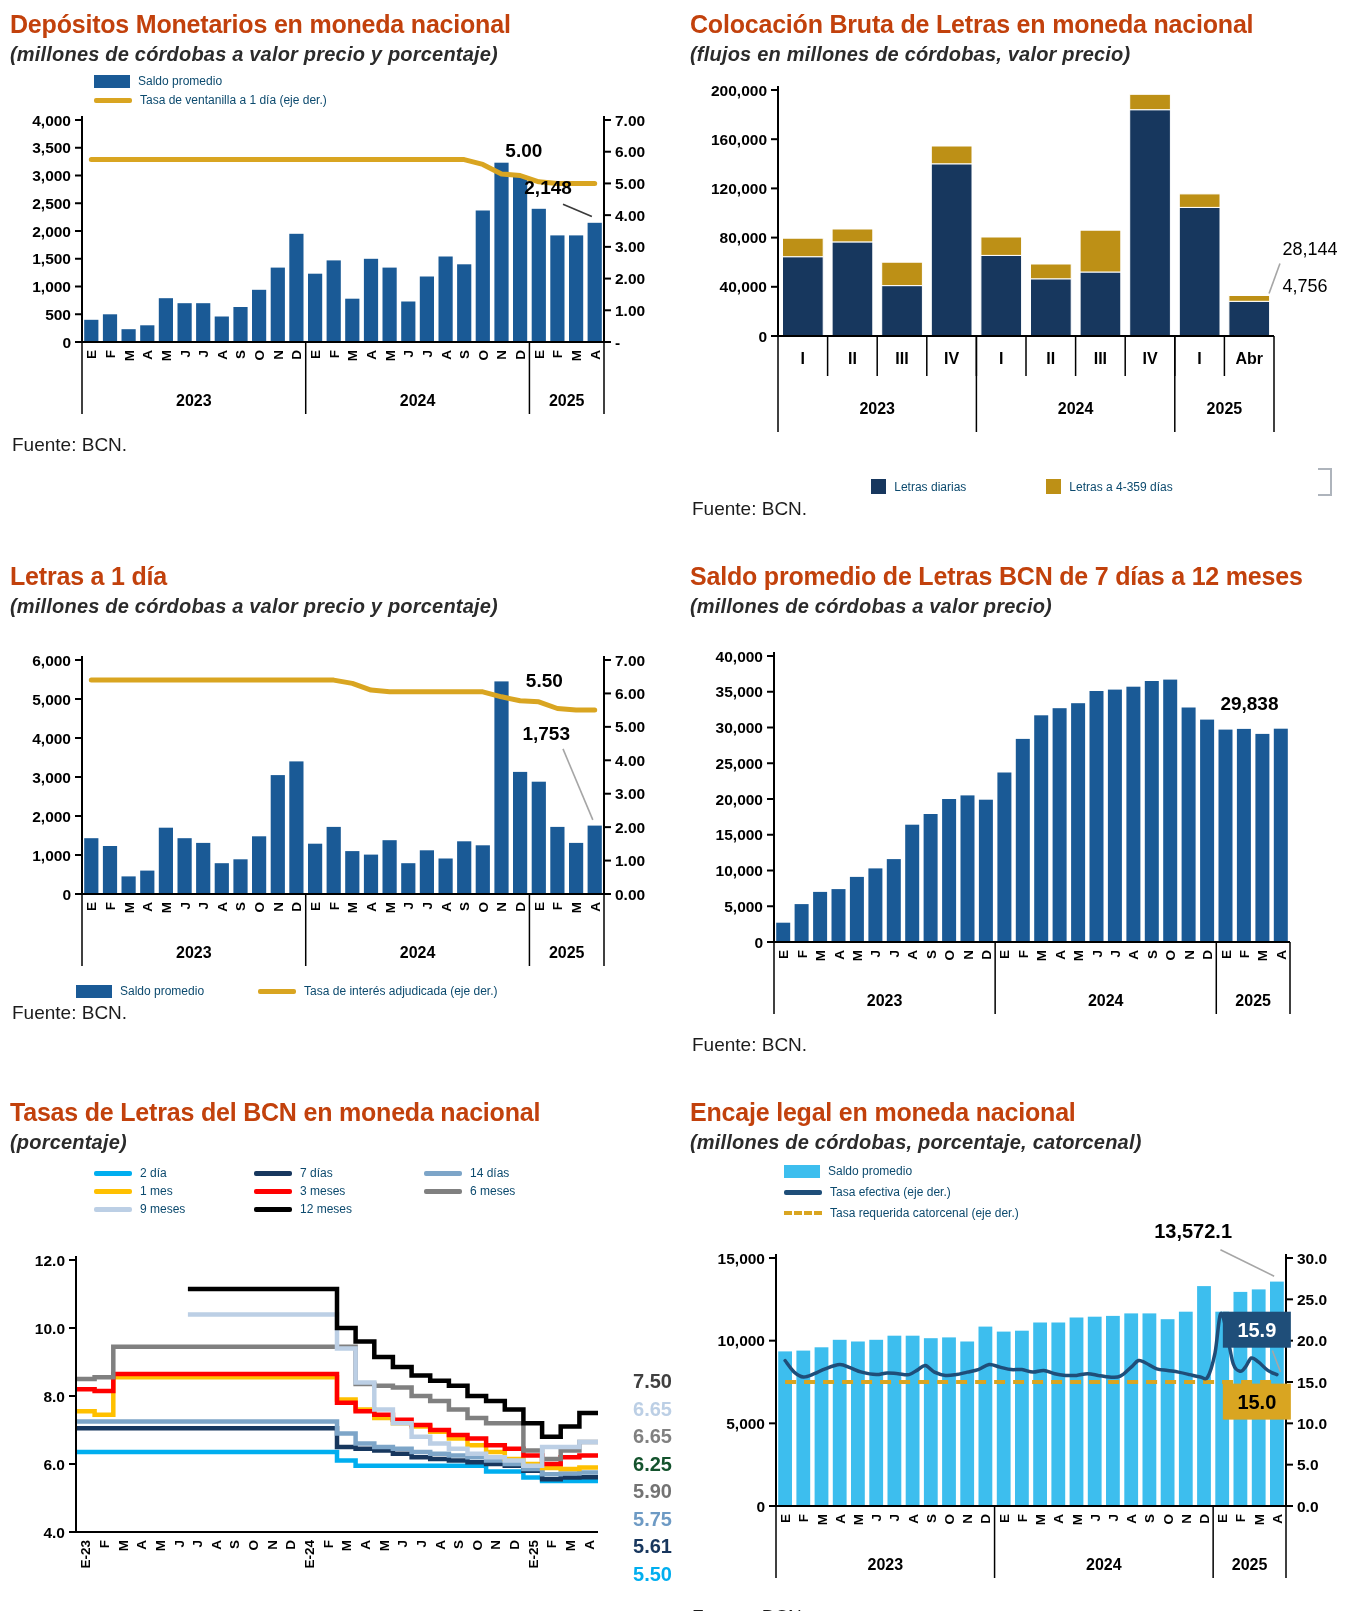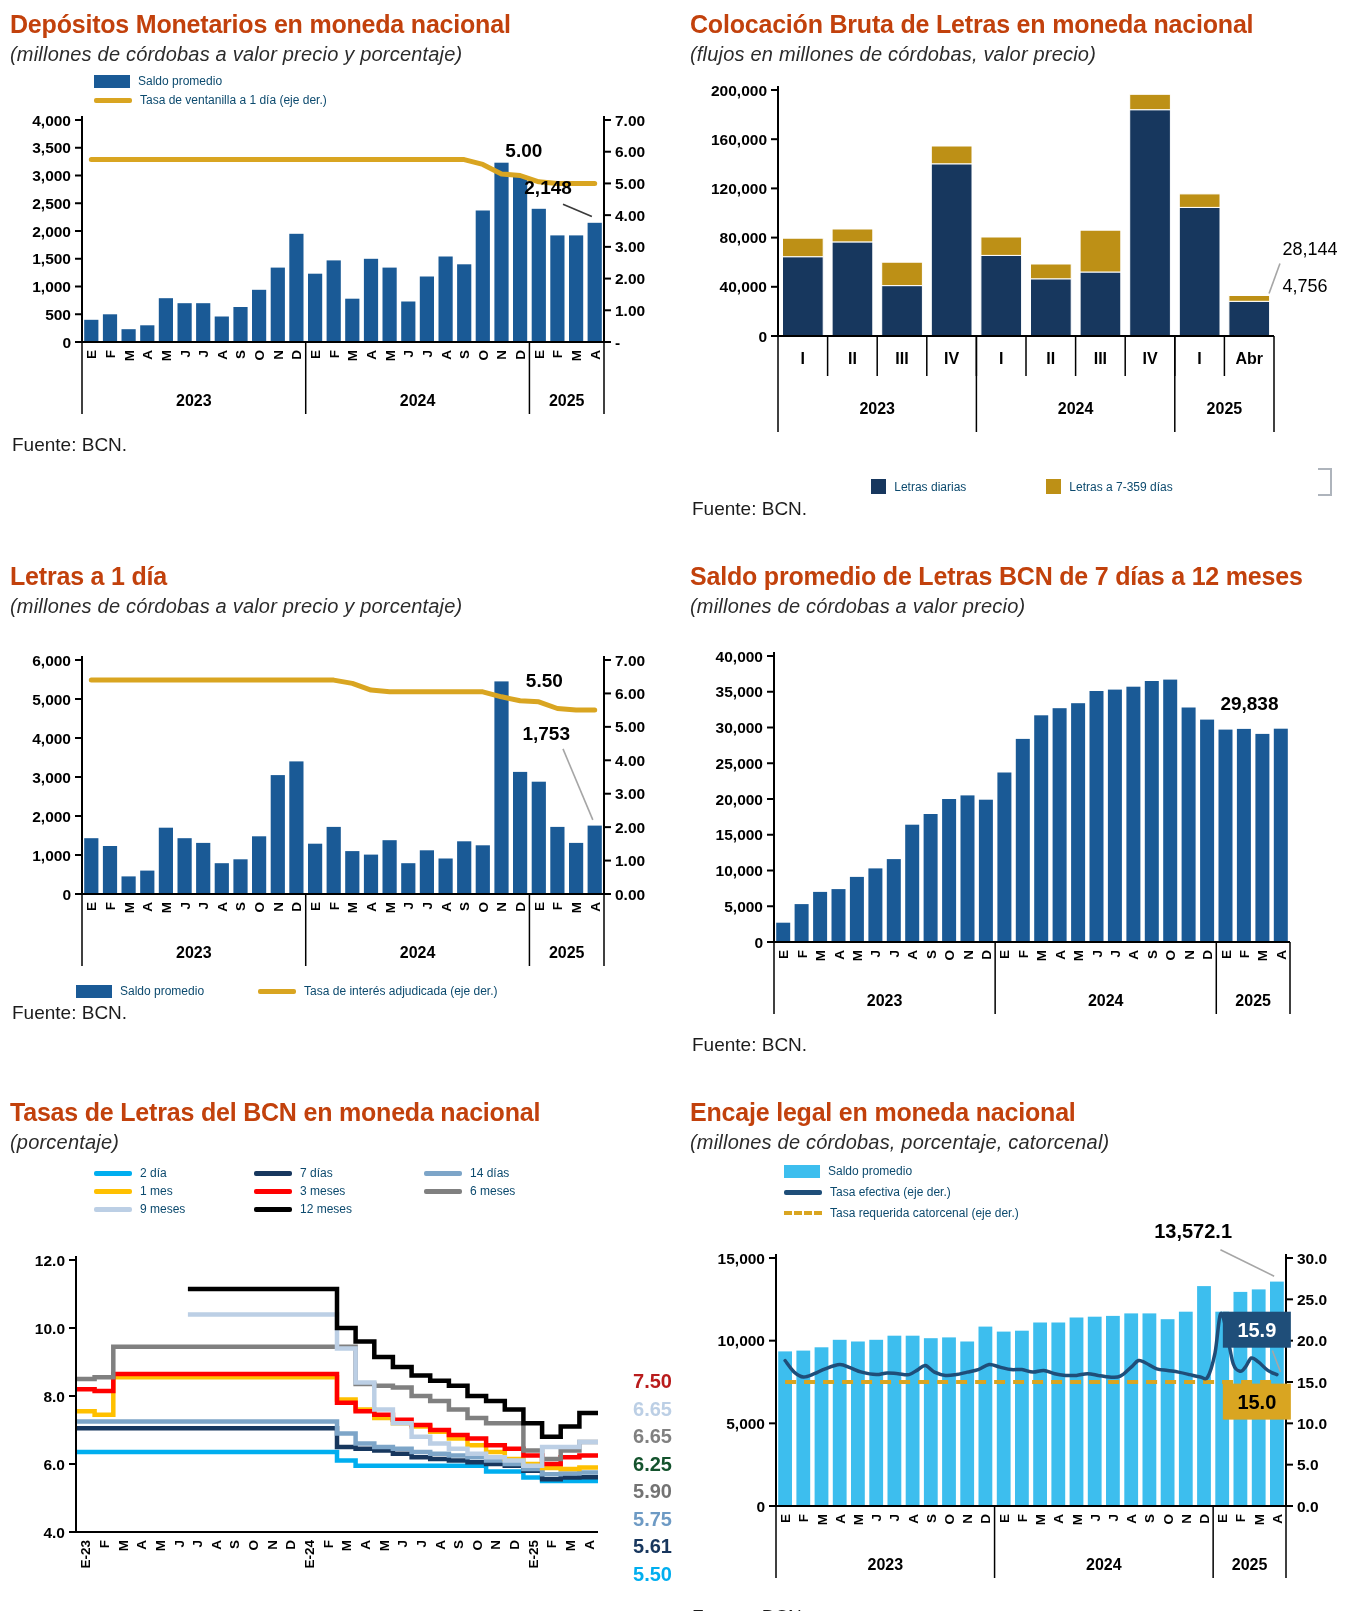--- a/index.html
+++ b/index.html
@@ -1,20 +1,20 @@
 <!DOCTYPE html>
 <html><head>
 <meta charset="utf-8">
 <style>
   html,body{margin:0;padding:0;background:#fff;}
   body{width:1366px;height:1611px;font-family:"Liberation Sans",sans-serif;color:#000;position:relative;overflow:hidden;}
   .grid{display:grid;grid-template-columns:664px 664px;column-gap:16px;row-gap:40px;padding:8px 0 0 10px;}
   .panel{position:relative;}
   .panel h2{margin:2px 0 4px 0;font-size:25px;font-weight:600;color:#c2410c;letter-spacing:-0.2px;white-space:nowrap;}
-  .panel .sub{margin:0 0 8px 0;font-size:20px;font-style:italic;font-weight:400;color:#2b2b2b;letter-spacing:0.2px;}
+  .panel .sub{margin:0 0 8px 0;font-size:20px;font-style:italic;font-weight:700;color:#2b2b2b;letter-spacing:0.2px;}
   .chart-wrap{position:relative;}
   .fuente{margin:4px 0 0 2px;font-size:19px;color:#1c1c1c;}
   .nota{margin:6px 0 0 2px;font-size:19px;color:#1c1c1c;line-height:1.35;}
   .nota p{margin:0;}
   
   .legend{font-size:12px;font-weight:400;color:#0c4a6e;}
   .legend .li{display:flex;align-items:center;gap:8px;white-space:nowrap;}
   .sw-bar{display:inline-block;width:36px;height:13px;}
   .sw-square{display:inline-block;width:15px;height:15px;}
   .sw-line{display:inline-block;width:38px;height:5px;border-radius:2px;}
@@ -231,21 +231,21 @@
           <text x="592.48" y="180.82" text-anchor="start" font-size="18" font-weight="400" fill="#000000">28,144</text>
           <text x="592.48" y="217.72" text-anchor="start" font-size="18" font-weight="400" fill="#000000">4,756</text>
         </svg></div>
     <div class="legend legend-row">
         <div class="li">
           <span class="sw-square" style="background: rgb(23, 55, 94);"></span>
           <span>Letras diarias</span>
         </div>
         <div class="li">
           <span class="sw-square" style="background: rgb(189, 144, 22);"></span>
-          <span>Letras a 7-359 días</span>
+          <span>Letras a 4-359 días</span>
         </div>
       </div>
     <p class="fuente">Fuente: BCN.</p>
   </section>
 
   <section class="panel">
     <h2>Letras a 1 día</h2>
     <p class="sub">(millones de córdobas a valor precio y porcentaje)</p>
     <div class="chart-wrap"><svg width="664" height="352" viewBox="0 0 664 352">
           <g>
@@ -490,21 +490,21 @@
           <div class="li">
             <span class="sw-line" style="background: rgb(188, 207, 229);"></span>
             <span>9 meses</span>
           </div>
           <div class="li">
             <span class="sw-line" style="background: rgb(0, 0, 0);"></span>
             <span>12 meses</span>
           </div>
         </div>
       <div class="end-labels">
-          <div style="color: #b91c1c;">7.50</div>
+          <div style="color: #404040;">7.50</div>
           <div style="color: rgb(188, 207, 229);">6.65</div>
           <div style="color: rgb(128, 128, 128);">6.65</div>
           <div style="color: #14532d;">6.25</div>
           <div style="color: #737373;">5.90</div>
           <div style="color: rgb(109, 154, 196);">5.75</div>
           <div style="color: rgb(23, 54, 93);">5.61</div>
           <div style="color: rgb(0, 174, 239);">5.50</div>
         </div>
     <svg width="664" height="446" viewBox="0 0 664 446">
           <path d="M66.0 290.1L84.6 290.1L84.6 290.1L103.3 290.1L103.3 290.1L121.9 290.1L121.9 290.1L140.6 290.1L140.6 290.1L159.2 290.1L159.2 290.1L177.9 290.1L177.9 290.1L196.5 290.1L196.5 290.1L215.1 290.1L215.1 290.1L233.8 290.1L233.8 290.1L252.4 290.1L252.4 290.1L271.1 290.1L271.1 290.1L289.7 290.1L289.7 290.1L308.4 290.1L308.4 290.1L327.0 290.1L327.0 298.6L345.6 298.6L345.6 303.7L364.3 303.7L364.3 303.7L382.9 303.7L382.9 303.7L401.6 303.7L401.6 303.7L420.2 303.7L420.2 303.7L438.9 303.7L438.9 303.7L457.5 303.7L457.5 303.7L476.1 303.7L476.1 309.5L494.8 309.5L494.8 309.5L513.4 309.5L513.4 315.6L532.1 315.6L532.1 319.0L550.7 319.0L550.7 319.0L569.4 319.0L569.4 319.0L588.0 319.0" fill="none" stroke="#00AEEF" stroke-width="4.5"></path>

